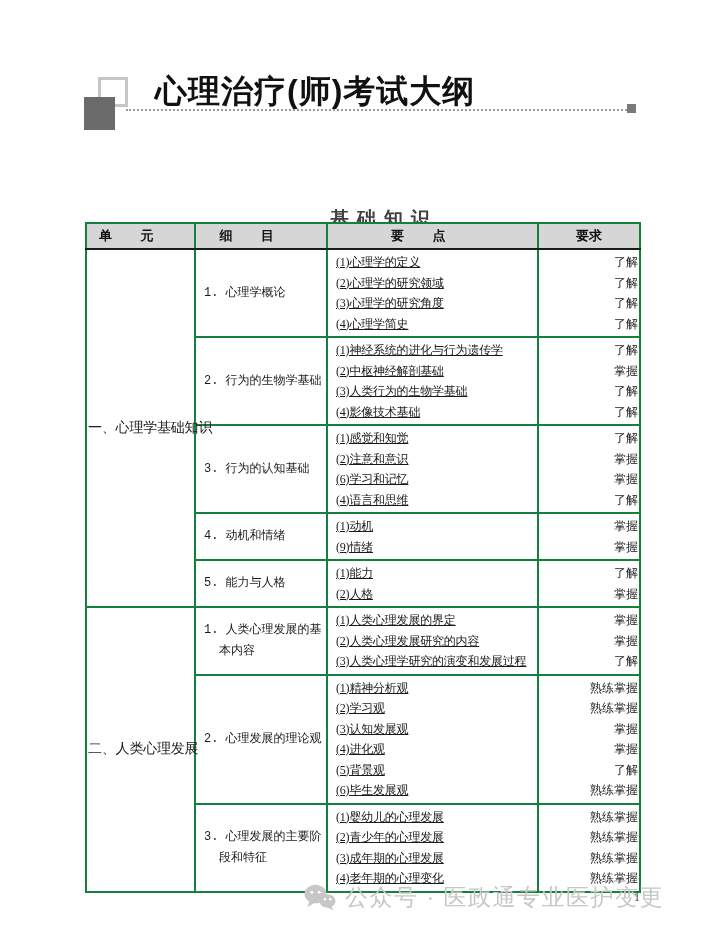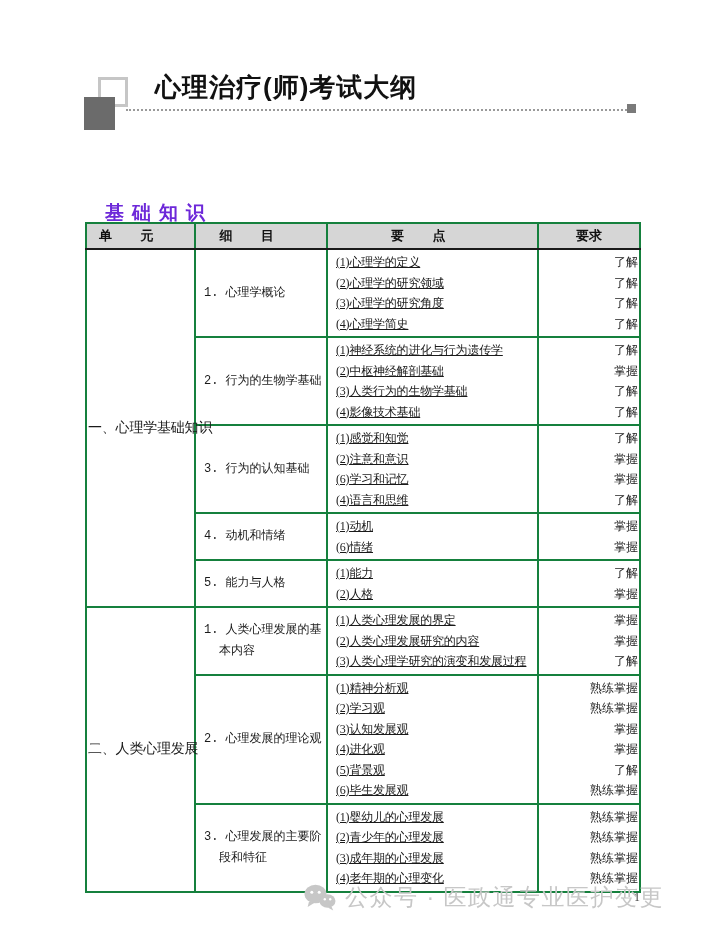--- a/index.html
+++ b/index.html
@@ -23,39 +23,39 @@
   }
   .deco-fill {
     position: absolute; left: 84px; top: 97px;
     width: 31px; height: 33px;
     background: #6b6b6b;
     z-index: 2;
   }
   .doc-title {
     position: absolute; left: 155px; top: 70px; margin: 0;
     font-family: "Liberation Sans", sans-serif;
-    font-size: 26px; font-weight: bold; letter-spacing: 1px;
+    font-size: 32px; font-weight: bold; letter-spacing: 1px;
     color: #111111; z-index: 3; white-space: nowrap;
   }
   .dotted-rule {
     position: absolute; left: 126px; top: 109px; width: 501px;
     border-top: 2px dotted #9a9a9a;
   }
   .rule-end-square {
     position: absolute; left: 627px; top: 104px;
     width: 9px; height: 9px; background: #7a7a7a;
   }
 
   
   .section-heading {
-    position: absolute; left: 85px; top: 188px; width: 554px; margin: 12px;
-    text-align: left;
+    position: absolute; left: 85px; top: 188px; width: 554px; margin: 18px;
+    text-align: center;
     font-size: 19px; font-weight: bold;
     letter-spacing: 8px; padding-left: 8px; box-sizing: border-box;
-    color: #6d28d9;
+    color: #404040;
   }
 
   
   .outline-table {
     position: absolute; left: 85px; top: 222px; width: 554px;
     border-collapse: collapse; table-layout: fixed;
     border: 2px solid #1a1a1a;
     font-size: 12px;
   }
   .outline-table th, .outline-table td {
@@ -201,21 +201,21 @@
             <div class="req-line">掌握</div>
             <div class="req-line">了解</div>
           </td>
         </tr>
         <tr>
           <td class="item-cell">
             <span class="item-text">4. 动机和情绪</span>
           </td>
           <td class="points-cell">
             <div class="point-line">(1)动机</div>
-            <div class="point-line">(6)情绪</div>
+            <div class="point-line">(9)情绪</div>
           </td>
           <td class="req-cell">
             <div class="req-line">掌握</div>
             <div class="req-line">掌握</div>
           </td>
         </tr>
         <tr>
           <td class="item-cell">
             <span class="item-text">5. 能力与人格</span>
           </td>

